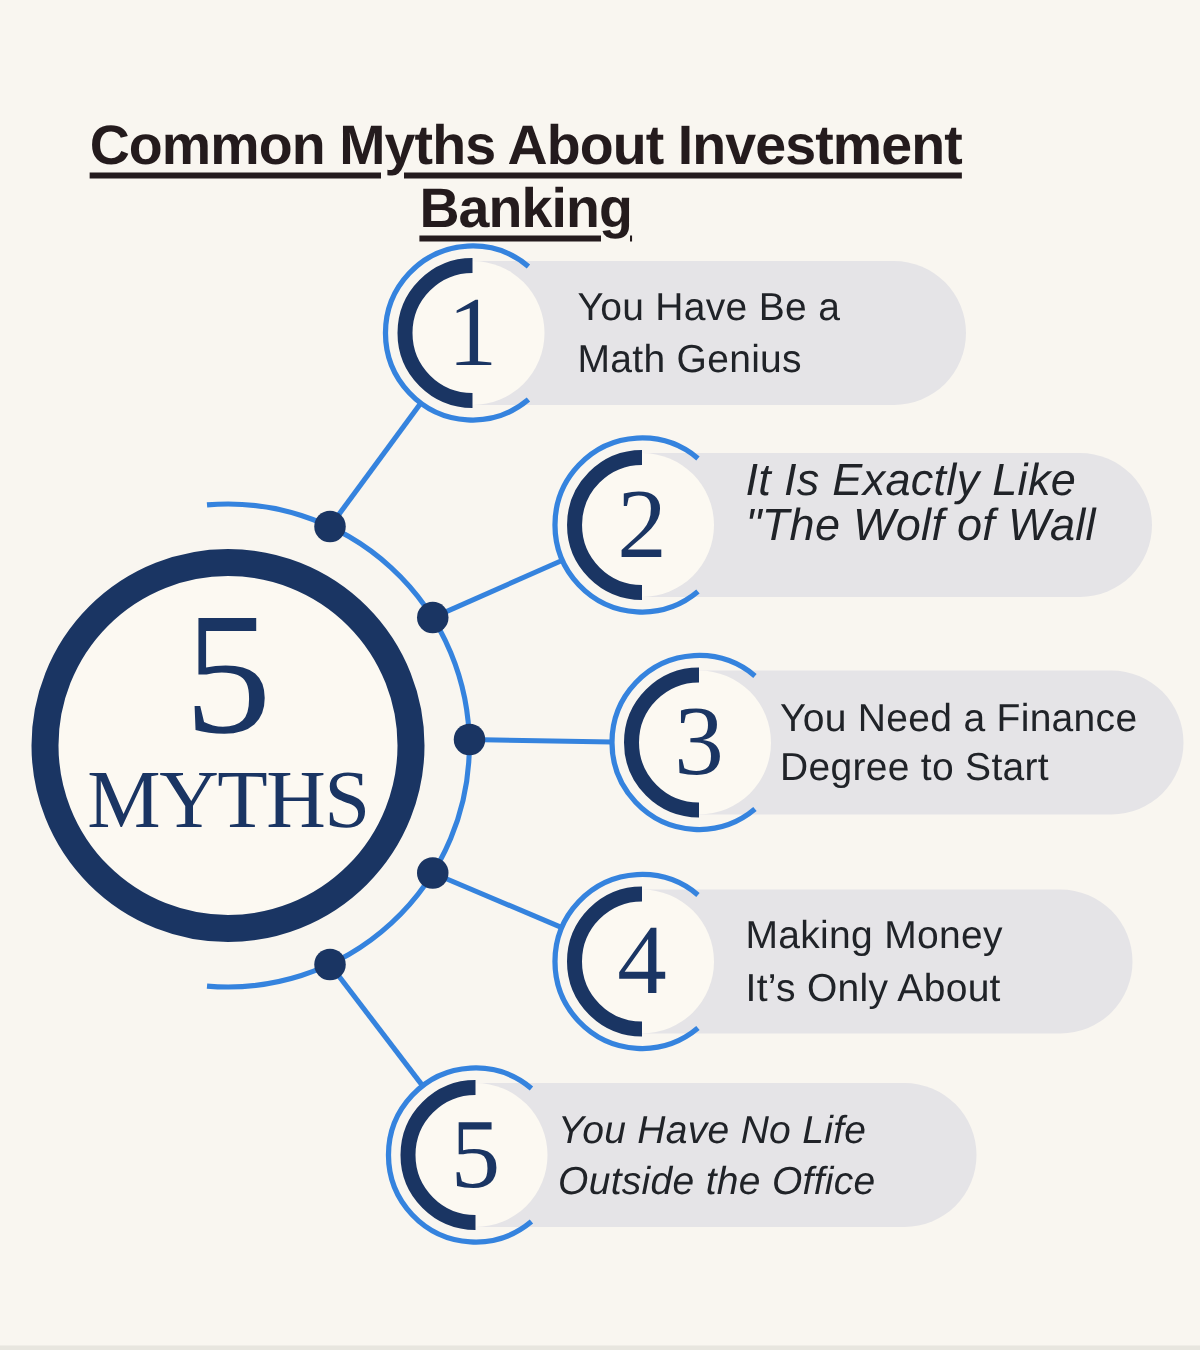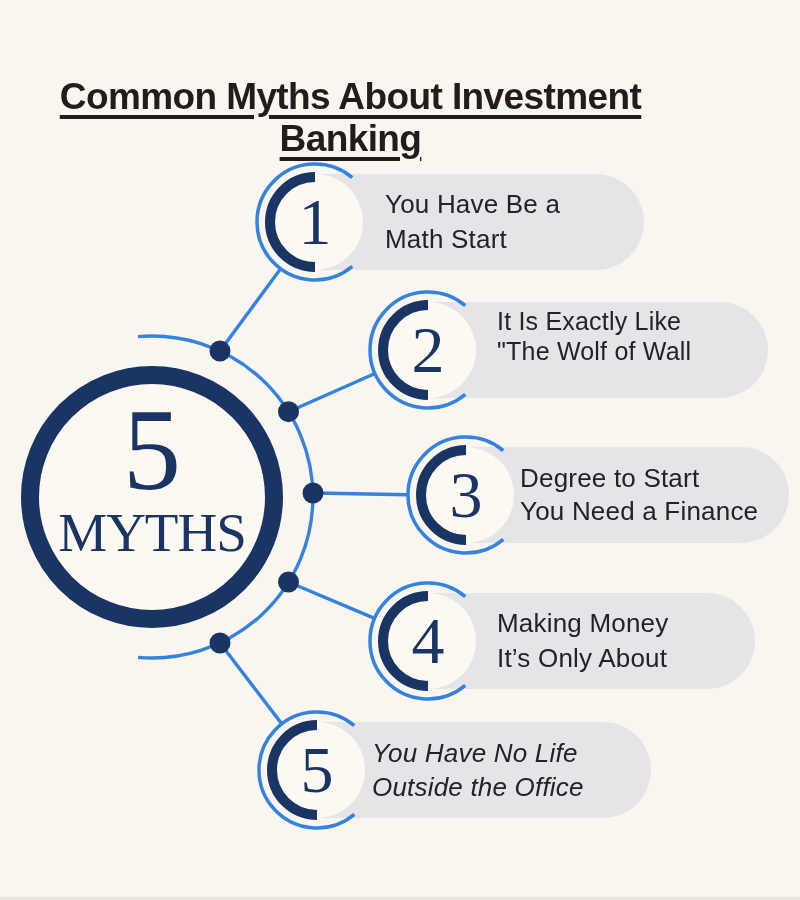--- a/index.html
+++ b/index.html
@@ -39,21 +39,21 @@
   }
   .item-num{
     position:absolute;width:96px;height:96px;line-height:96px;
     text-align:center;font-size:66px;
   }
   .item-text{
     position:absolute;color:var(--ink);
     font-size:26px;line-height:35px;letter-spacing:0.2px;
   }
   .item-text div{white-space:nowrap;}
-  .t2{font-size:25px;line-height:30px;}
+  .t2{font-size:30px;line-height:30px;font-style:italic;}
   .t3{line-height:33px;}
   .t5{line-height:34px;font-style:italic;}
   .bottom-shadow{
     position:absolute;left:0;right:0;bottom:0;height:3px;
     background:rgba(90,85,80,.10);
   }
 </style>
 </head>
 <body>
 
@@ -108,31 +108,31 @@
   <div class="center-label serif">MYTHS</div>
 
   <div class="item-num serif" style="left:267px;top:174px;">1</div>
   <div class="item-num serif" style="left:380px;top:302px;">2</div>
   <div class="item-num serif" style="left:418px;top:447px;">3</div>
   <div class="item-num serif" style="left:380px;top:593px;">4</div>
   <div class="item-num serif" style="left:269px;top:722px;">5</div>
 
   <div class="item-text" style="left:385px;top:187px;">
     <div>You Have Be a</div>
-    <div>Math Start</div>
+    <div>Math Genius</div>
   </div>
 
   <div class="item-text t2" style="left:497px;top:306px;">
     <div>It Is Exactly Like</div>
     <div>"The Wolf of Wall</div>
   </div>
 
   <div class="item-text t3" style="left:520px;top:462px;">
+    <div>You Need a Finance</div>
     <div>Degree to Start</div>
-    <div>You Need a Finance</div>
   </div>
 
   <div class="item-text" style="left:497px;top:606px;">
     <div>Making Money</div>
     <div>It’s Only About</div>
   </div>
 
   <div class="item-text t5" style="left:372px;top:736px;">
     <div>You Have No Life</div>
     <div>Outside the Office</div>

